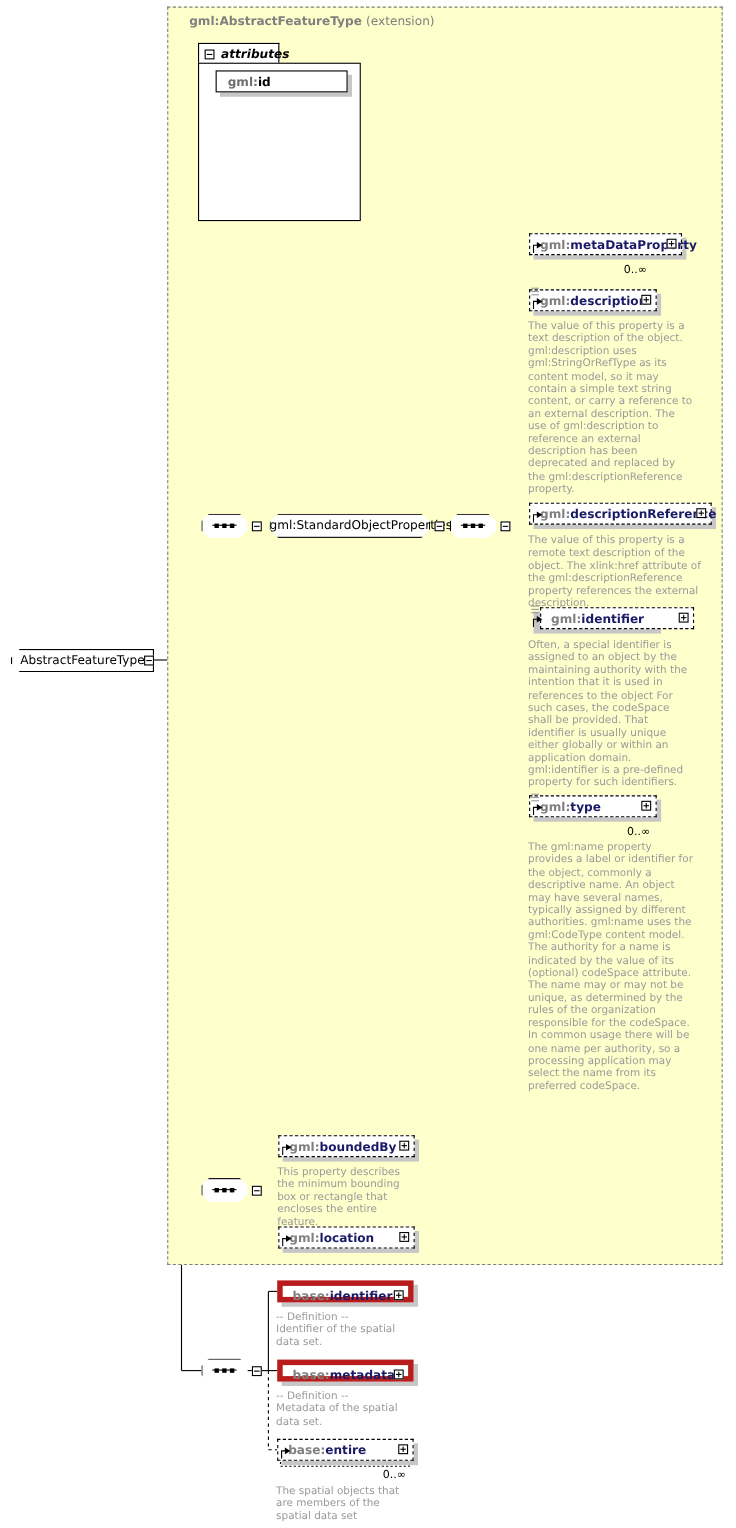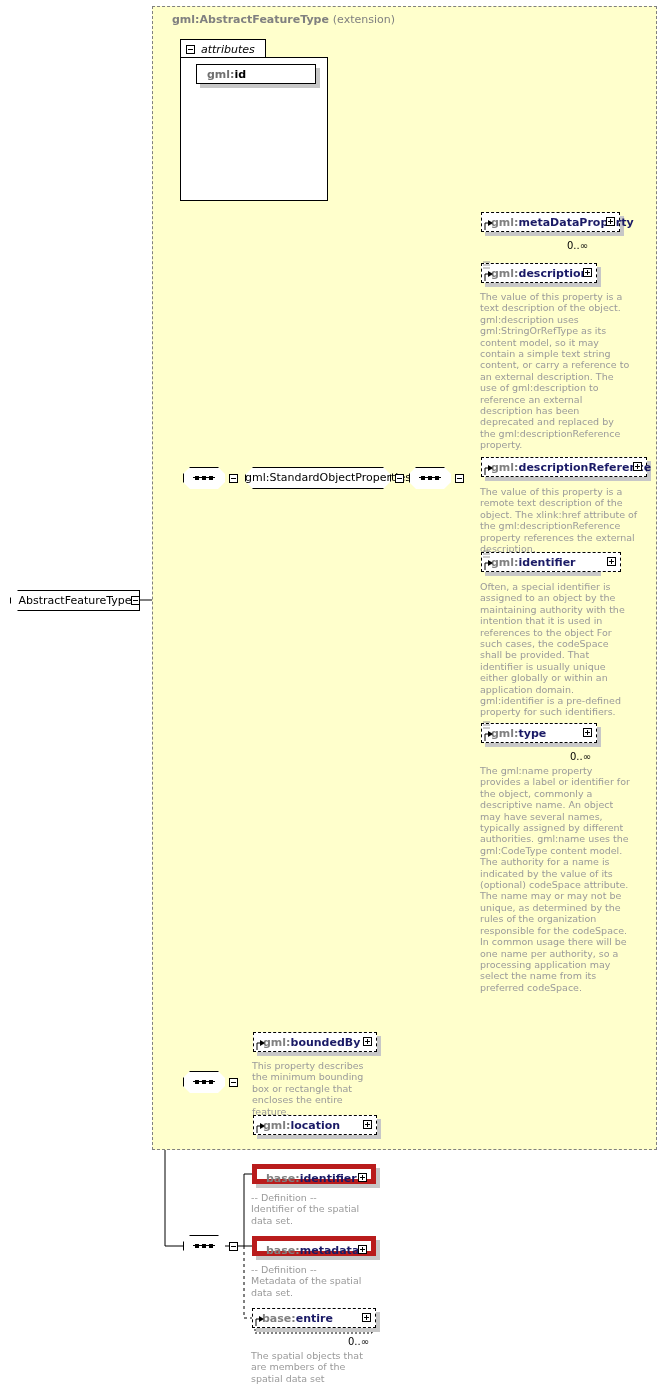--- a/index.html
+++ b/index.html
@@ -19,23 +19,24 @@
   }
   .ext-title{
     position:absolute;left:160px;top:13px;
     font-size:11px;font-weight:bold;color:#808080;
     white-space:nowrap;letter-spacing:0px;margin-left:12px;
   }
   .ext-title .plain{font-weight:normal;}
 
   
   .attr-tab{
-    position:absolute;left:180px;top:39px;width:86px;height:19px;
+    position:absolute;left:180px;top:39px;width:74px;height:19px;
     background:#ffffff;border:1px solid #000;border-bottom:none;
     box-sizing:border-box;
+    font-weight:bold;
   }
   .attr-tab .lbl{
     position:absolute;left:20px;top:3px;font-size:11px;font-style:italic;color:#000;
   }
   .attr-box{
     position:absolute;left:180px;top:57px;width:148px;height:144px;
     background:#ffffff;border:1px solid #000;box-sizing:border-box;
   }
   .minusbox{
     position:absolute;width:9px;height:9px;background:#fff;border:1px solid #000;
@@ -277,21 +278,21 @@
   <div class="anno" style="left:480px;top:291px;width:152px;">The value of this property is a text description of the object. gml:description uses gml:StringOrRefType as its content model, so it may contain a simple text string content, or carry a reference to an external description. The use of gml:description to reference an external description has been deprecated and replaced by the gml:descriptionReference property.</div>
 
   <div class="shadow" style="left:485px;top:461px;width:166px;height:20px;"></div>
   <div class="el opt" style="left:481px;top:457px;width:166px;">
     <span class="lbl"><span class="pfx">gml:</span><span>descriptionReference</span></span>
     <span class="plusbox"></span>
   </div>
   <div class="anno" style="left:480px;top:486px;width:158px;">The value of this property is a remote text description of the object. The xlink:href attribute of the gml:descriptionReference property references the external description.</div>
 
   <div class="shadow" style="left:485px;top:556px;width:116px;height:20px;"></div>
-  <div class="el opt" style="left:481px;top:552px;width:140px;padding-left:20px;">
+  <div class="el opt" style="left:491px;top:552px;width:140px;padding-left:20px;">
     <span class="lbl"><span class="pfx">gml:</span><span>identifier</span></span>
     <span class="plusbox"></span>
   </div>
   <div class="anno" style="left:480px;top:581px;width:150px;">Often, a special identifier is assigned to an object by the maintaining authority with the intention that it is used in references to the object For such cases, the codeSpace shall be provided. That identifier is usually unique either globally or within an application domain. gml:identifier is a pre-defined property for such identifiers.</div>
 
   <div class="shadow" style="left:485px;top:727px;width:116px;height:20px;"></div>
   <div class="el opt" style="left:481px;top:723px;width:116px;">
     <span class="lbl"><span class="pfx">gml:</span><span>type</span></span>
     <span class="plusbox"></span>
   </div>

